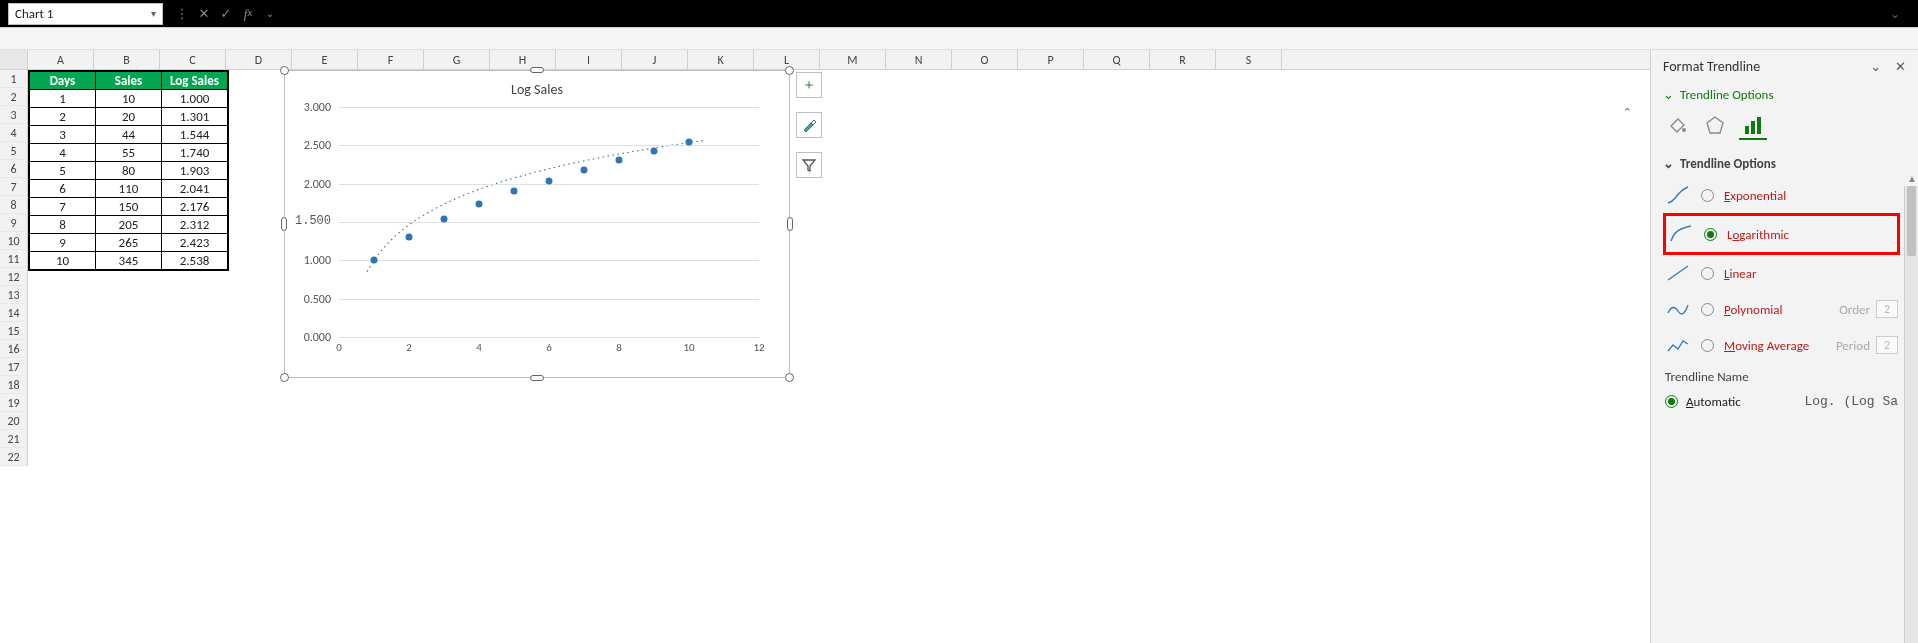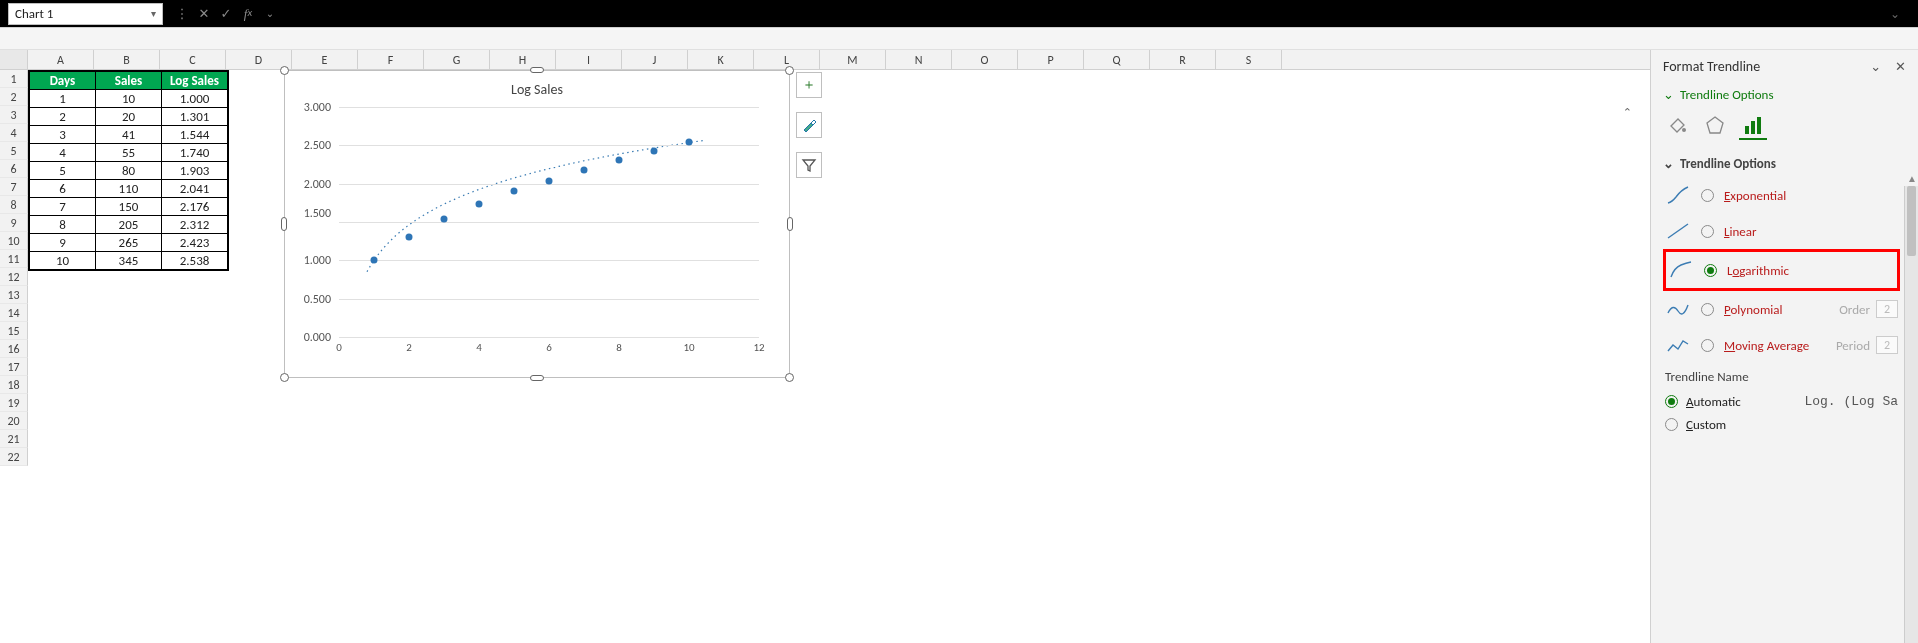--- a/index.html
+++ b/index.html
@@ -223,21 +223,21 @@
               <td>10</td>
               <td>1.000</td>
             </tr>
             <tr>
               <td>2</td>
               <td>20</td>
               <td>1.301</td>
             </tr>
             <tr>
               <td>3</td>
-              <td>41</td>
+              <td>44</td>
               <td>1.544</td>
             </tr>
             <tr>
               <td>4</td>
               <td>55</td>
               <td>1.740</td>
             </tr>
             <tr>
               <td>5</td>
               <td>80</td>
@@ -287,21 +287,21 @@
         <svg class="trendline" width="420" height="230">
           <path id="trend-path" stroke="#3b7cb3" stroke-width="1.2" stroke-dasharray="1.5 3.5" fill="none" d="M28.0 164.7 L32.0 157.9 L36.0 151.9 L40.0 146.5 L44.0 141.6 L48.0 137.2 L52.0 133.1 L56.0 129.3 L60.0 125.8 L64.0 122.5 L68.0 119.4 L72.0 116.4 L76.0 113.7 L80.0 111.1 L84.0 108.6 L88.0 106.2 L92.0 103.9 L96.0 101.7 L100.0 99.6 L104.0 97.6 L108.0 95.7 L112.0 93.9 L116.0 92.1 L120.0 90.3 L124.0 88.6 L128.0 87.0 L132.0 85.5 L136.0 83.9 L140.0 82.4 L144.0 81.0 L148.0 79.6 L152.0 78.2 L156.0 76.9 L160.0 75.6 L164.0 74.4 L168.0 73.1 L172.0 71.9 L176.0 70.7 L180.0 69.6 L184.0 68.5 L188.0 67.4 L192.0 66.3 L196.0 65.2 L200.0 64.2 L204.0 63.2 L208.0 62.2 L212.0 61.2 L216.0 60.3 L220.0 59.3 L224.0 58.4 L228.0 57.5 L232.0 56.6 L236.0 55.7 L240.0 54.9 L244.0 54.0 L248.0 53.2 L252.0 52.4 L256.0 51.6 L260.0 50.8 L264.0 50.0 L268.0 49.2 L272.0 48.5 L276.0 47.7 L280.0 47.0 L284.0 46.3 L288.0 45.6 L292.0 44.9 L296.0 44.2 L300.0 43.5 L304.0 42.8 L308.0 42.1 L312.0 41.5 L316.0 40.8 L320.0 40.2 L324.0 39.5 L328.0 38.9 L332.0 38.3 L336.0 37.7 L340.0 37.1 L344.0 36.5 L348.0 35.9 L352.0 35.3 L356.0 34.7 L360.0 34.1 L364.0 33.6"></path>
         </svg>
       <div class="gridline" style="top: 230px;"></div>
           <div class="ytick" style="top: 230px;">0.000</div>
           <div class="gridline" style="top: 191.667px;"></div>
           <div class="ytick" style="top: 191.667px;">0.500</div>
           <div class="gridline" style="top: 153.333px;"></div>
           <div class="ytick" style="top: 153.333px;">1.000</div>
           <div class="gridline" style="top: 115px;"></div>
-          <div class="ytick" style="top: 106px;">1.500</div>
+          <div class="ytick" style="top: 114px; font-family: Liberation Mono, monospace;">1.500</div>
           <div class="gridline" style="top: 76.6667px;"></div>
           <div class="ytick" style="top: 76.6667px;">2.000</div>
           <div class="gridline" style="top: 38.3333px;"></div>
           <div class="ytick" style="top: 38.3333px;">2.500</div>
           <div class="gridline" style="top: 0px;"></div>
           <div class="ytick" style="top: 0px;">3.000</div>
           <div class="xtick" style="left: 0px;">0</div>
           <div class="xtick" style="left: 70px;">2</div>
           <div class="xtick" style="left: 140px;">4</div>
           <div class="xtick" style="left: 210px;">6</div>
@@ -383,40 +383,40 @@
       <div class="opt-row">
         <span class="opt-ico">
             <svg class="ticon" width="24" height="20">
               <path d="M2 18 Q6 17 10 12 Q15 5 22 2"></path>
             </svg>
           </span>
         <span class="radio"></span>
         <span class="opt-label"><u>E</u><span></span>xponential</span>
       </div>
 
+      <div class="opt-row highlight-box">
+        <span class="opt-ico">
+            <svg class="ticon" width="24" height="20">
+              <path d="M2 17 Q5 8 12 5 Q17 3 22 2"></path>
+            </svg>
+          </span>
+        <span class="radio sel"></span>
+        <span class="opt-label">L<u>o</u>garithmic</span>
+      </div>
+
       <div class="opt-row">
         <span class="opt-ico">
             <svg class="ticon" width="24" height="20">
               <path d="M2 17 L22 3"></path>
             </svg>
           </span>
         <span class="radio"></span>
         <span class="opt-label"><u>L</u>inear</span>
       </div>
 
-      <div class="opt-row highlight-box">
-        <span class="opt-ico">
-            <svg class="ticon" width="24" height="20">
-              <path d="M2 17 Q5 8 12 5 Q17 3 22 2"></path>
-            </svg>
-          </span>
-        <span class="radio sel"></span>
-        <span class="opt-label">L<u>o</u>garithmic</span>
-      </div>
-
       <div class="opt-row">
         <span class="opt-ico">
             <svg class="ticon" width="24" height="20">
               <path d="M2 14 Q7 4 12 12 Q17 20 22 6"></path>
             </svg>
           </span>
         <span class="radio"></span>
         <span class="opt-label"><u>P</u>olynomial</span>
         <span class="opt-tail">
             <span>Order</span>
@@ -440,26 +440,20 @@
       </div>
 
       <div class="tname-row">Trendline Name</div>
       <div class="auto-row">
         <span class="lbl">
             <span class="radio sel"></span>
             <span><u>A</u>utomatic</span>
           </span>
         <span style="color:#555;font-family:Liberation Mono, monospace;">Log. (Log Sa</span>
       </div>
-      <div class="auto-row">
-        <span class="lbl">
-            <span class="radio"></span>
-            <span><u>C</u>ustom</span>
-          </span>
-      </div>
     </div>
 
     <div class="pane-scroll">
       <span style="position:absolute;top:-14px;left:2px;color:#888;font-size:10px;">▲</span>
       <div class="pane-thumb"></div>
     </div>
   </div>
 </div>
 
 </body></html>

